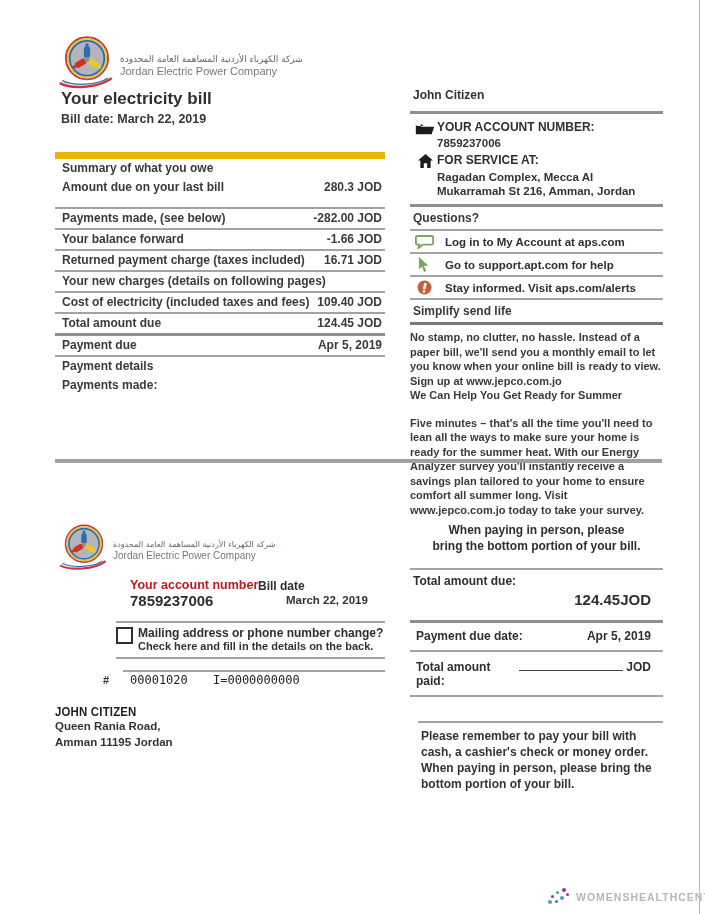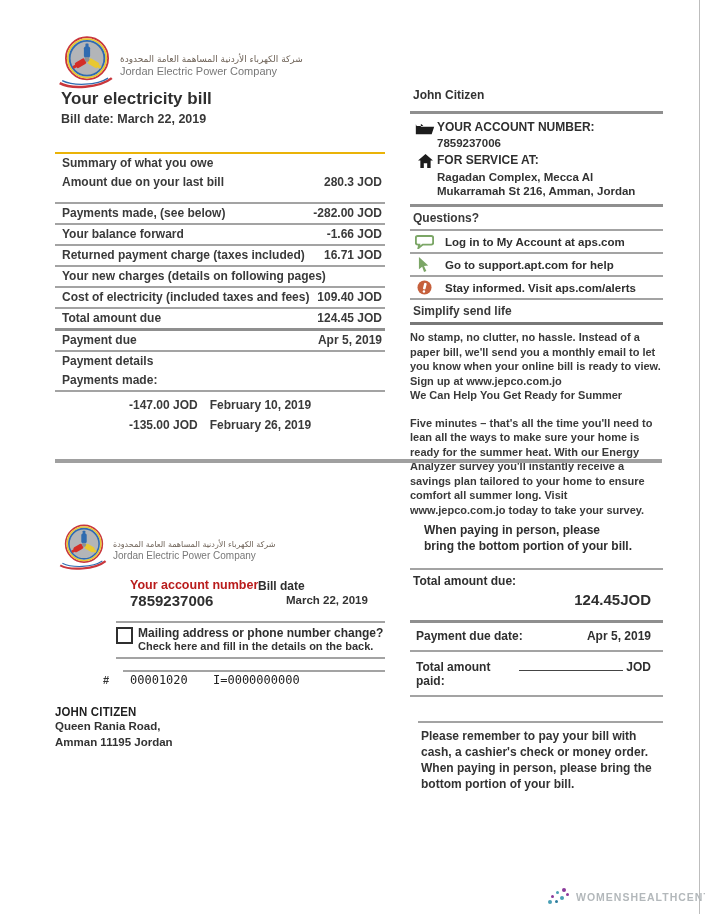--- a/index.html
+++ b/index.html
@@ -10,21 +10,21 @@
   
   .logo{position:absolute;display:flex;align-items:flex-start;}
   .logo-txt{display:flex;flex-direction:column;}
   .logo-ar{font-family:"DejaVu Sans",sans-serif;font-size:9px;color:#6e6257;text-align:right;direction:rtl;white-space:nowrap;}
   .logo-en{font-size:11px;color:#787878;white-space:nowrap;margin-top:1px;}
 
   
   .title{position:absolute;left:61px;top:89px;font-size:17px;font-weight:700;color:#2f2f2f;}
   .billdate{position:absolute;left:61px;top:112px;font-size:12.5px;font-weight:700;color:#383838;}
 
-  .summary{position:absolute;left:55px;top:152px;width:330px;border-top:2px solid #eab308;font-size:12px;font-weight:700;color:#3a3a3a;}
+  .summary{position:absolute;left:55px;top:152px;width:330px;border-top:7px solid #eab308;font-size:12px;font-weight:700;color:#3a3a3a;}
   .srow{display:flex;justify-content:space-between;align-items:baseline;padding:2px 2px 2px 7px;line-height:15px;}
   .srow .val{white-space:nowrap;padding-right:1px;}
   .r2{border-top:2px solid #a3a3a3;}
   .r3{border-top:3px solid #8f8f8f;}
   .spacer10{height:10px;}
   .pay-entry{display:flex;gap:12px;padding:2px 0 2px 74px;font-weight:700;line-height:16px;}
 
   
   .rcol{position:absolute;left:410px;top:88px;width:253px;font-size:11.5px;}
   .cust-name{font-size:12px;font-weight:600;color:#333;margin-bottom:9px;padding-left:3px;}
@@ -59,21 +59,21 @@
   .hash{position:absolute;left:103px;top:674px;font-size:11px;font-weight:700;color:#333;}
   .code-left{position:absolute;left:130px;top:673px;font-family:"DejaVu Sans Mono","Liberation Mono",monospace;font-size:12px;color:#222;}
   .code-right{position:absolute;left:213px;top:673px;font-family:"DejaVu Sans Mono","Liberation Mono",monospace;font-size:12px;color:#222;}
 
   .recipient{position:absolute;left:55px;top:704px;}
   .recipient-name{font-size:13px;font-weight:700;color:#1f1f1f;transform:scaleX(.88);transform-origin:left;letter-spacing:.2px;}
   .recipient-line{font-size:11.5px;font-weight:600;color:#333;line-height:15.5px;}
 
   
   .rstub{position:absolute;left:410px;top:522px;width:253px;font-size:12px;color:#2f2f2f;}
-  .pay-note{font-weight:700;line-height:16px;padding:0 14px;}
+  .pay-note{text-align:center;font-weight:700;line-height:16px;padding:0 14px;}
   .rs-block{border-top:2px solid #a3a3a3;margin-top:14px;padding:4px 2px 4px 3px;}
   .rs-thick{border-top:3px solid #8f8f8f;}
   .rs-label{font-weight:700;}
   .rs-big{font-size:15px;font-weight:700;text-align:right;padding:3px 10px 8px 0;}
   .rs-row{display:flex;justify-content:space-between;align-items:baseline;padding:2px 10px 3px 3px;font-weight:700;}
   .rs-bottom{border-top:2px solid #a3a3a3;margin-top:0;}
   .blank-line{display:inline-block;width:104px;border-bottom:1.5px solid #444;height:12px;margin-right:3px;}
   .reminder{border-top:2px solid #a3a3a3;margin-top:24px;padding:5px 0 0 3px;font-size:12px;font-weight:600;line-height:16px;color:#333;margin-left:8px;}
 
   
@@ -155,30 +155,20 @@
     </div>
     <div class="srow r3">
       <span>Payment due</span>
       <span class="val">Apr 5, 2019</span>
     </div>
     <div class="srow r2">
       <span>Payment details</span>
     </div>
     <div class="srow">
       <span>Payments made:</span>
-    </div>
-    <div class="r2" style="padding-top:3px;">
-      <div class="pay-entry">
-        <span>-147.00 JOD</span>
-        <span>February 10, 2019</span>
-      </div>
-      <div class="pay-entry">
-        <span>-135.00 JOD</span>
-        <span>February 26, 2019</span>
-      </div>
     </div>
   </div>
 
   <div class="rcol">
     <div class="cust-name">John Citizen</div>
 
     <div class="block3">
       <div class="acct-row">
         <span class="acct-ico">
           <svg width="20" height="15" viewBox="0 0 24 18">

